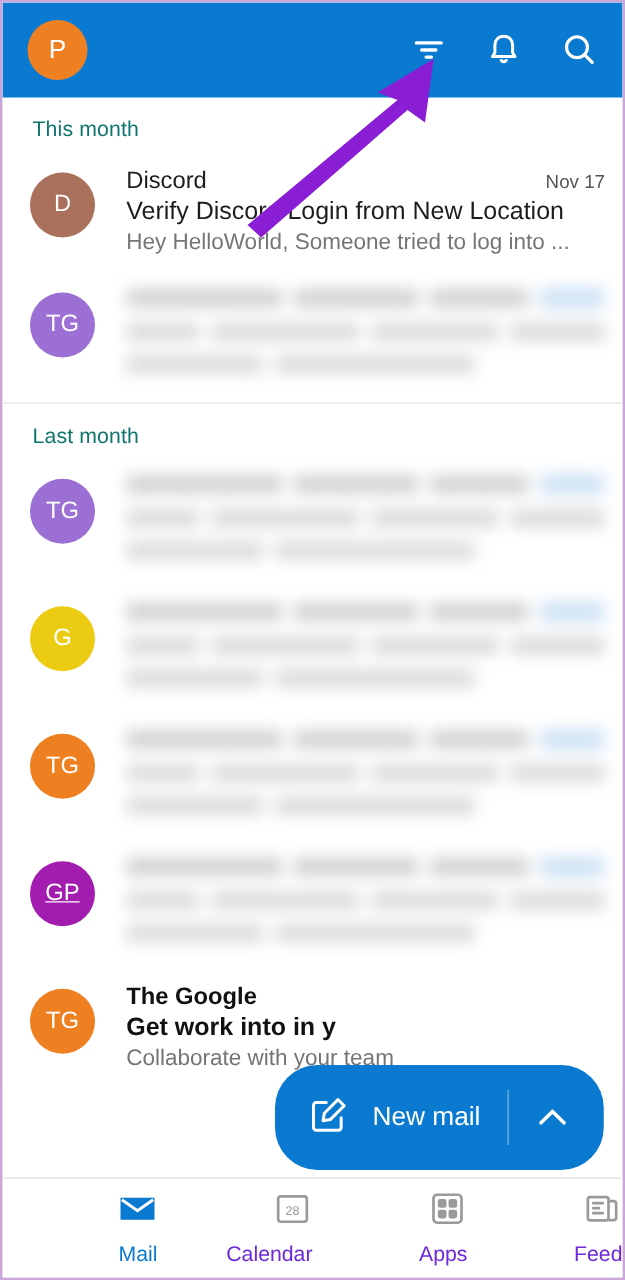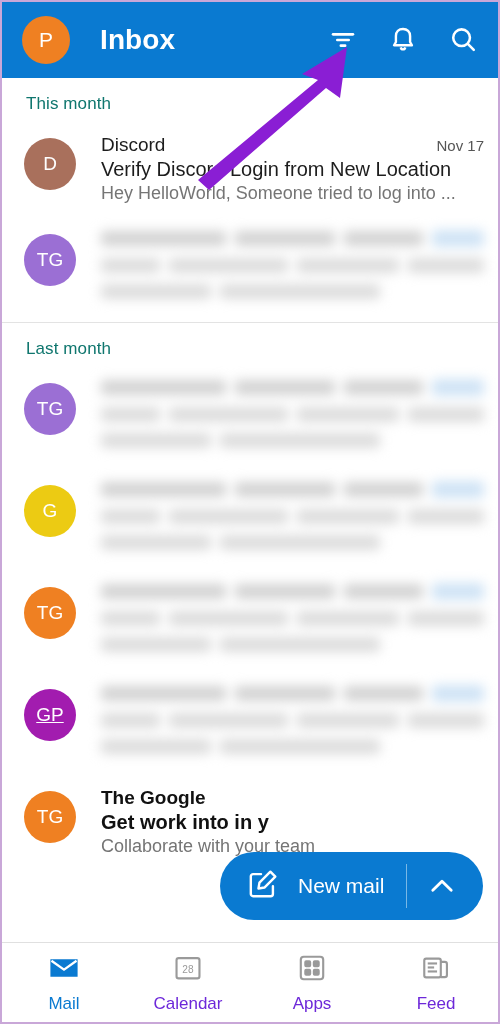--- a/index.html
+++ b/index.html
@@ -101,21 +101,21 @@
     background: #d2d2d2; border-radius: 3px; height: 15px;
   }
   .ph.light { background: #dcdcdc; }
   .ph.badge { background: #cfe3f5; width: 62px; height: 17px; border-radius: 4px; }
   .phrow { display: flex; align-items: center; gap: 9px; margin-bottom: 11px; }
 
   
   .compose {
     position: absolute;
     left: 218px; top: 850px;
-    height: 68px;
+    height: 84px;
     background: #0a7ad1;
     border-radius: 34px;
     display: flex; align-items: center;
     padding: 0 6px 0 26px;
     z-index: 20;
   }
   .compose-label {
     color: #fff; font-size: 21px; margin: 0 22px 0 18px;
     white-space: nowrap;
   }
@@ -127,37 +127,36 @@
     position: absolute; left: 0; bottom: 0;
     width: 100%; height: 80px;
     background: #ffffff;
     border-top: 1px solid #e0e0e0;
     display: flex;
     z-index: 25;
   }
   .navitem {
     flex: 1 1 0;
     display: flex; flex-direction: column;
-    align-items: center; justify-content: center;
+    align-items: flex-end; justify-content: center;
     gap: 6px;
   }
   .navlabel { font-size: 17px; color: #6d28d9; }
   .navitem.active .navlabel { color: #0a7ad1; }
 
   
   .arrow { position: absolute; left: 0; top: 0; z-index: 40; pointer-events: none; }
 </style>
 </head>
 <body>
 
 <div id="app">
 
   <div class="header">
     <div class="avatar-profile">P</div>
-    <div class="header-title">Inbox</div>
 
     <div class="header-actions">
       <span>
         <svg class="hicon" viewBox="0 0 24 24" fill="none" stroke="#ffffff" stroke-width="1.9" stroke-linecap="round">
           <line x1="5" y1="8" x2="19" y2="8"></line>
           <line x1="8" y1="12" x2="16" y2="12"></line>
           <line x1="10.5" y1="16" x2="13.5" y2="16"></line>
         </svg>
       </span>
       <span>

